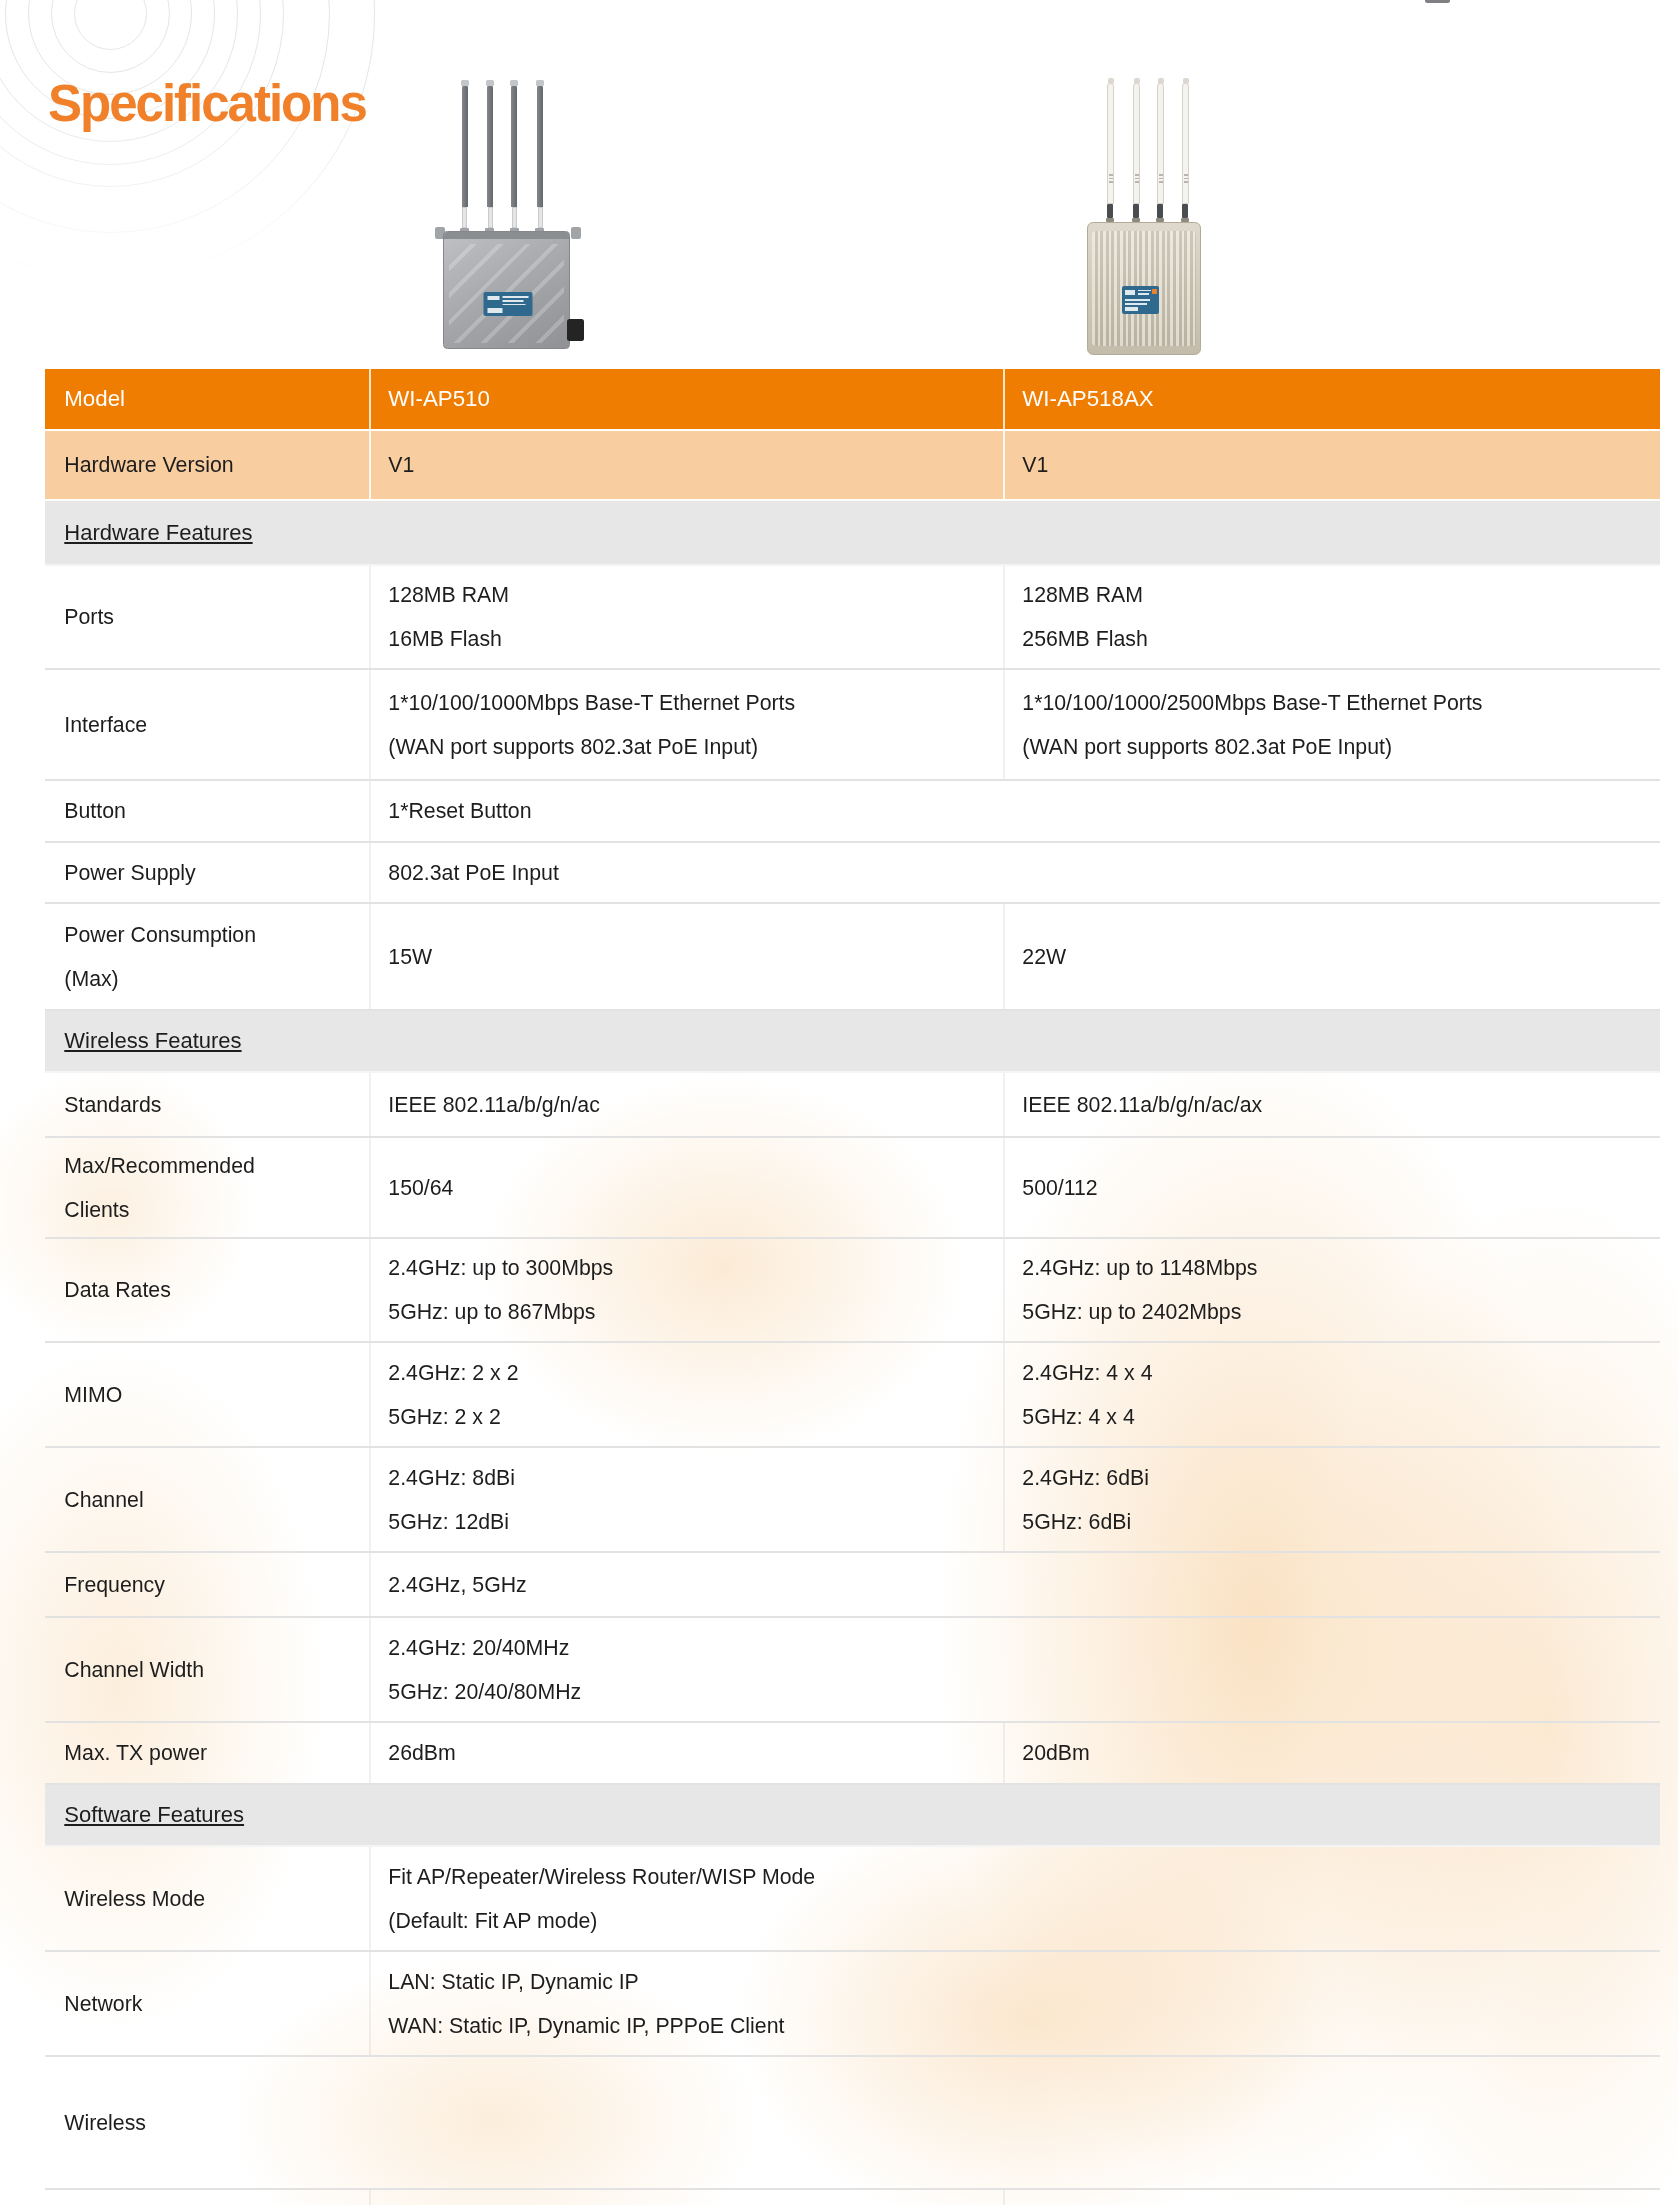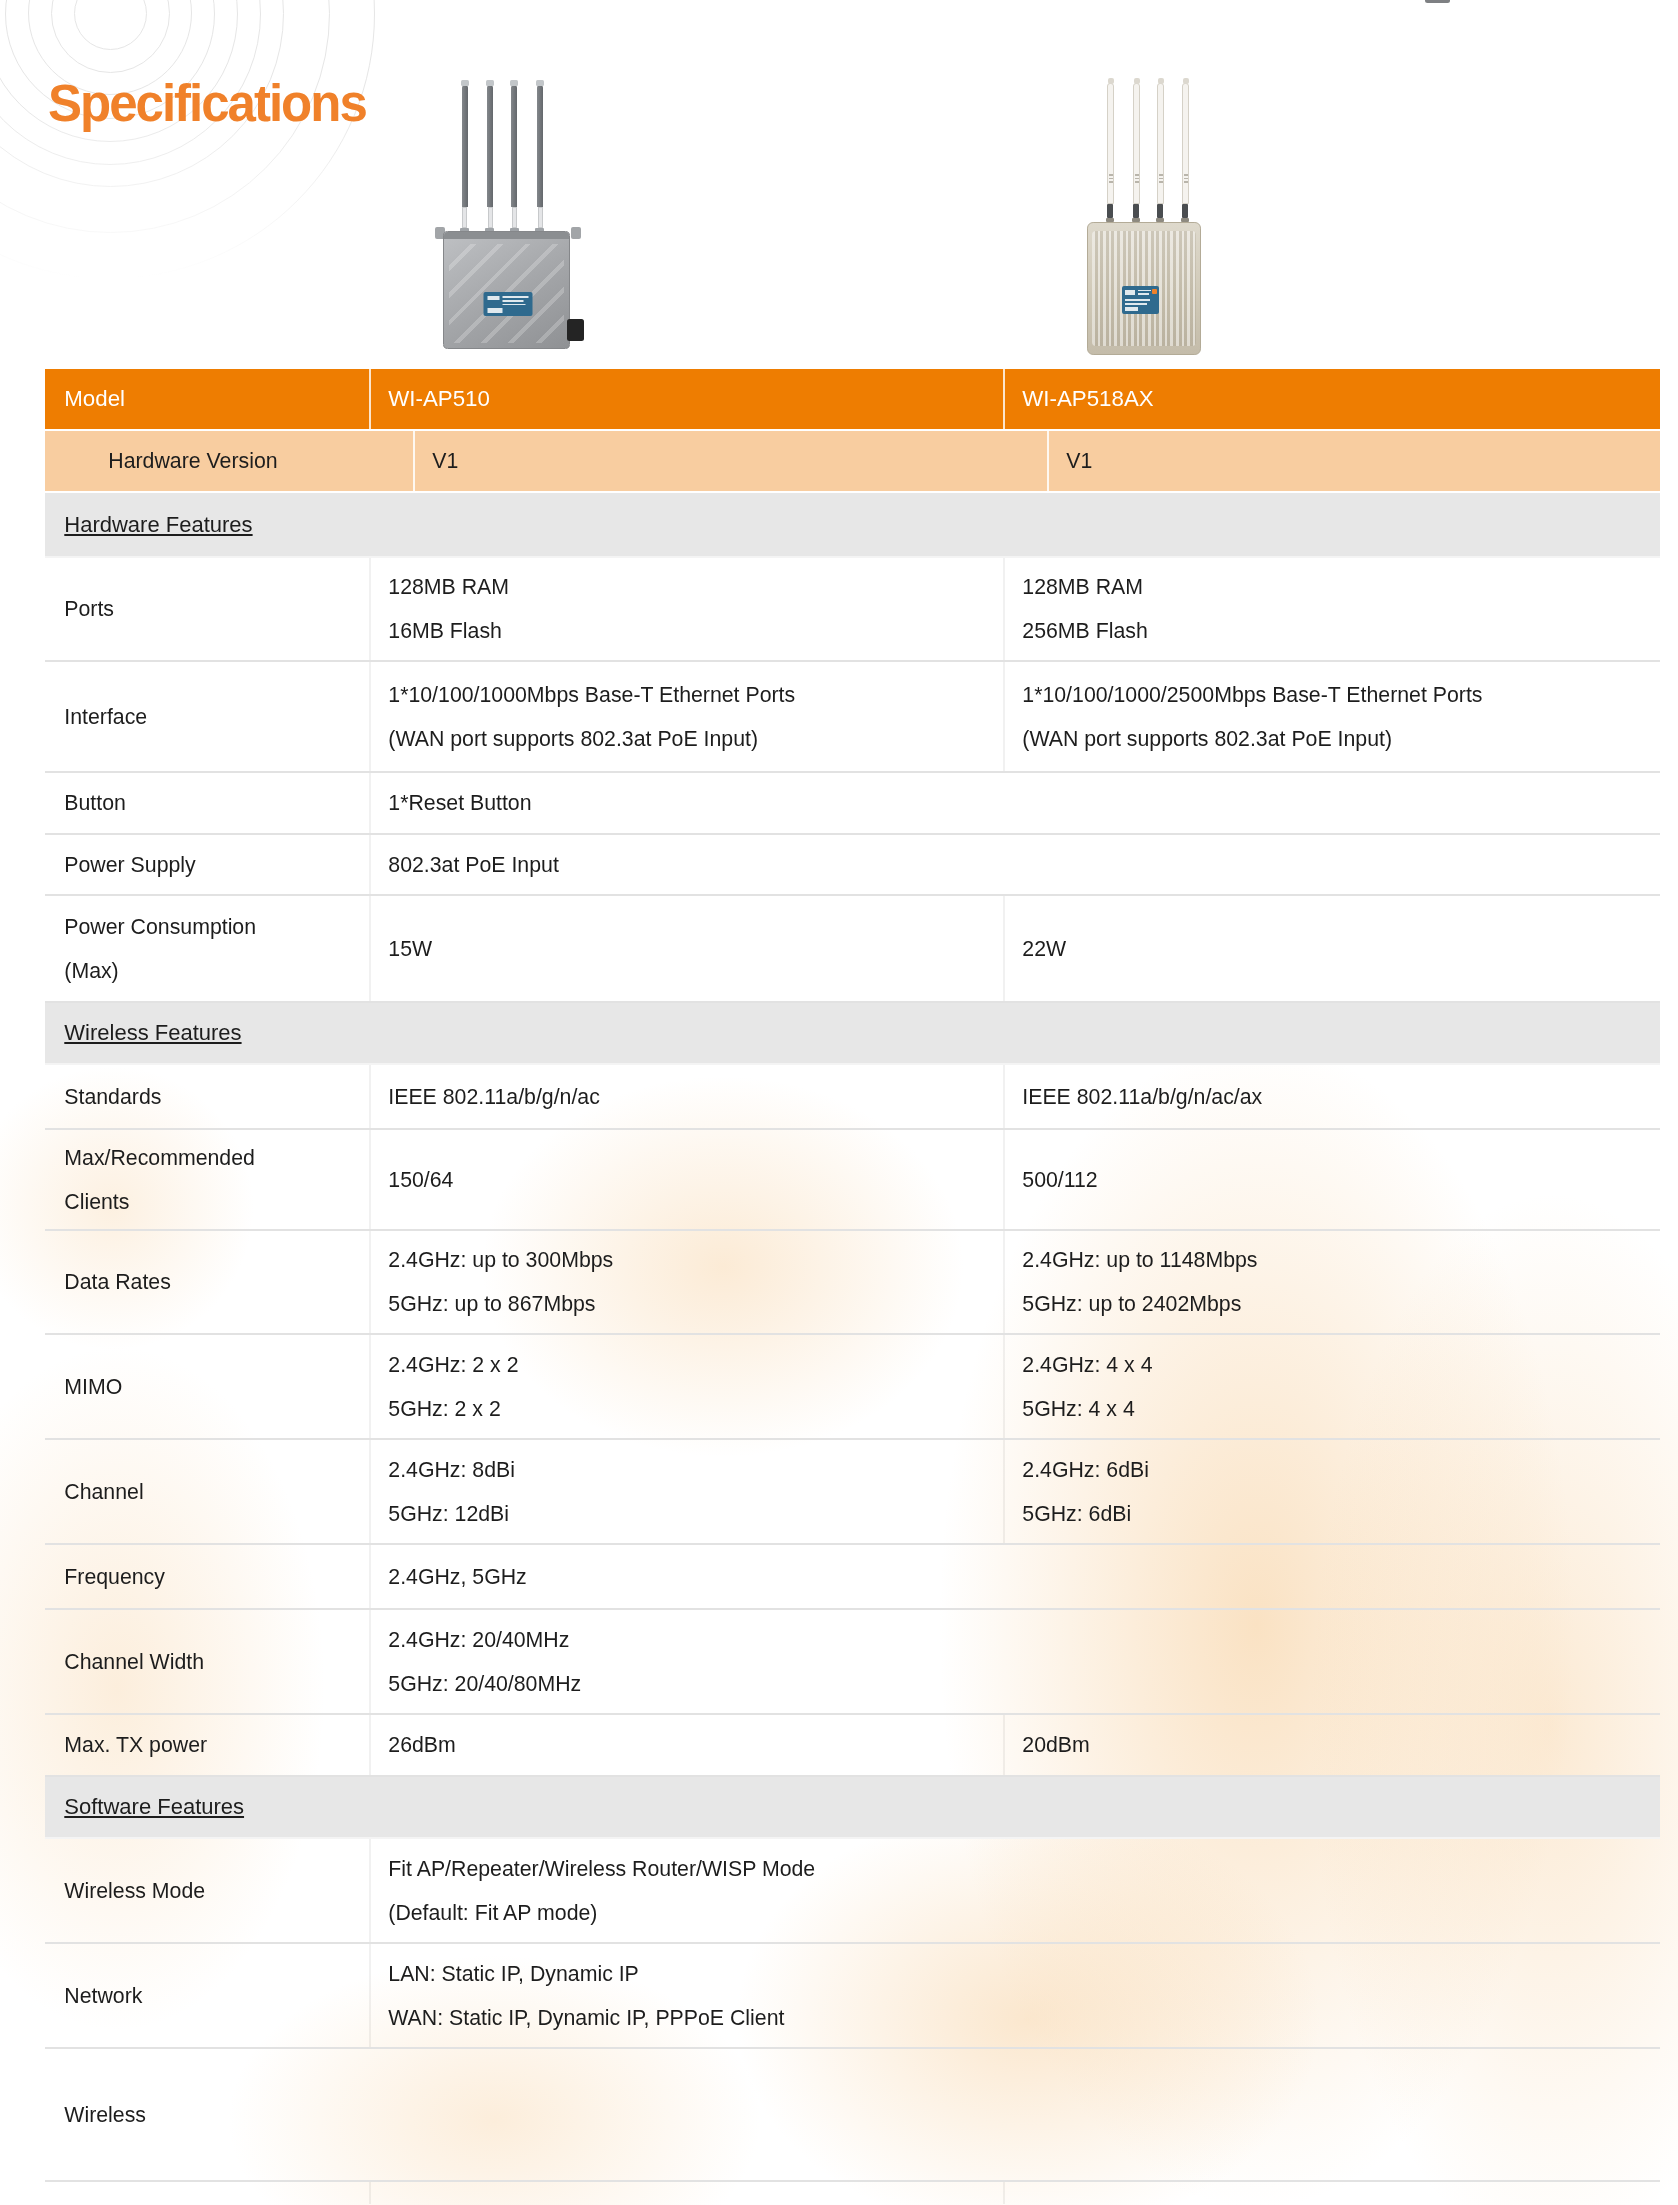--- a/index.html
+++ b/index.html
@@ -179,21 +179,21 @@
         <div class="cell ">
           <div class="ln">Model</div>
         </div>
         <div class="cell vdiv">
           <div class="ln">WI-AP510</div>
         </div>
         <div class="cell vdiv">
           <div class="ln">WI-AP518AX</div>
         </div>
       </div>
-      <div class="row kind-highlight" style="height: 62px; padding-left: 44px;">
+      <div class="row kind-highlight" style="height: 70px;">
         <div class="cell ">
           <div class="ln">Hardware Version</div>
         </div>
         <div class="cell vdiv">
           <div class="ln">V1</div>
         </div>
         <div class="cell vdiv">
           <div class="ln">V1</div>
         </div>
       </div>

